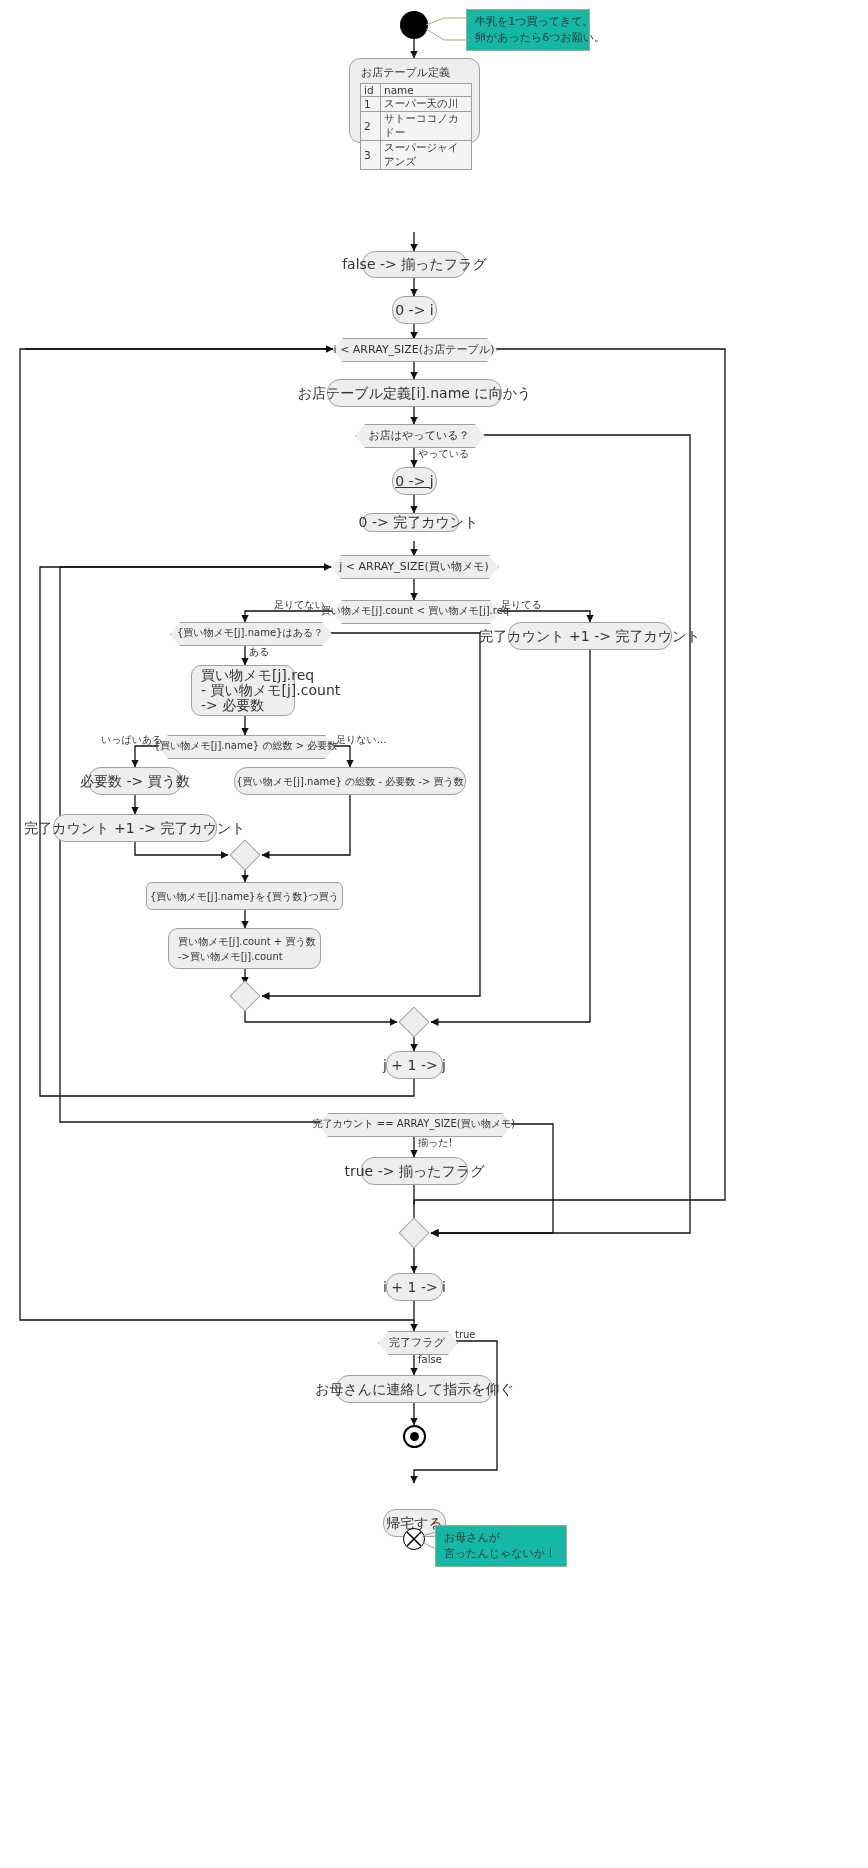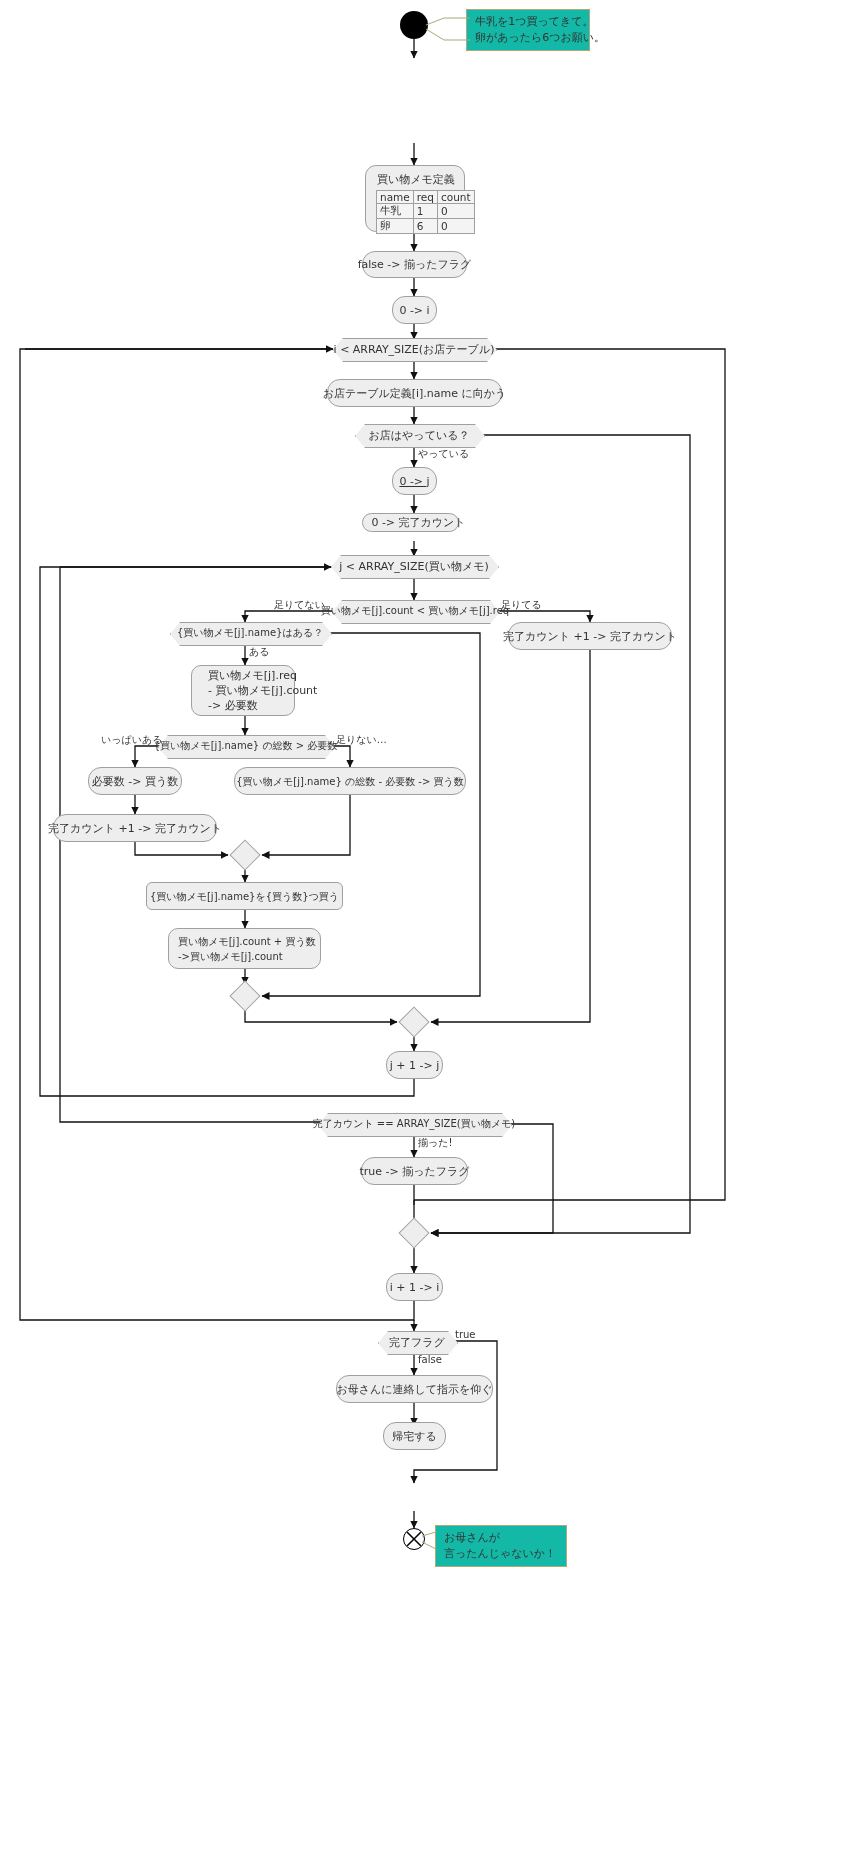--- a/index.html
+++ b/index.html
@@ -1,20 +1,20 @@
 <!DOCTYPE html>
 <html><head>
 <meta charset="utf-8">
 <style>
   html,body{margin:0;padding:0;background:#ffffff;}
   body{font-family:"DejaVu Sans","Liberation Sans",sans-serif;}
   #stage{position:relative;width:868px;height:1868px;overflow:hidden;background:#fff;}
   svg#wires{position:absolute;left:0;top:0;width:868px;height:1868px;}
   .node{position:absolute;box-sizing:border-box;background:#EEEEEE;border:1px solid #A0A0A0;
-        color:#333333;font-size:11px;line-height:15px;display:flex;align-items:center;
+        color:#333333;font-size:14px;line-height:15px;display:flex;align-items:center;
         justify-content:center;text-align:center;border-radius:13px;padding:5px 11px;white-space:pre;}
   .node.multi{text-align:left;justify-content:flex-start;border-radius:10px;}
   .dia{position:absolute;box-sizing:border-box;color:#333;font-size:11px;display:flex;
        align-items:center;justify-content:center;white-space:pre;}
   .dia .hx{position:absolute;left:0;top:0;width:100%;height:100%;background:#EEEEEE;
        border:1px solid #A0A0A0;clip-path:polygon(10px 0,calc(100% - 10px) 0,100% 50%,calc(100% - 10px) 100%,10px 100%,0 50%);}
   .dia .tx{position:relative;z-index:2;padding:0 6px;}
   .diamond{position:absolute;width:22px;height:22px;background:#EEEEEE;border:1px solid #A0A0A0;
        transform:rotate(45deg);box-sizing:border-box;}
   .lbl{position:absolute;font-size:10px;color:#333;white-space:pre;}
@@ -137,46 +137,47 @@
   </svg>
 
   <div class="dot" style="left:400px;top:11px;width:28px;height:28px;"></div>
   <div class="note" style="left:466px;top:9px;width:124px;">牛乳を1つ買ってきて。
 卵があったら6つお願い。</div>
   <svg style="position:absolute;left:426px;top:16px;width:44px;height:30px;">
     <path d="M0,9 L18,2 L44,2" fill="none" stroke="#A9A97A" stroke-width="1"></path>
     <path d="M0,13 L18,24 L44,24" fill="none" stroke="#A9A97A" stroke-width="1"></path>
   </svg>
 
-
-  <div class="card" style="left:365px;top:165px;width:100px;height:67px;">
-    <div class="cap">買い物メモ定義</div>
-    <table class="tbl" style="width:81px;">
+  <div class="card" style="left:349px;top:58px;width:131px;height:85px;">
+    <div class="cap">お店テーブル定義</div>
+    <table class="tbl" style="width:112px;">
       <thead>
           <tr>
+        <th style="width:13px;">id</th>
         <th>name</th>
-        <th>req</th>
-        <th>count</th>
       </tr>
         </thead>
       <tbody>
         <tr>
-            <td>牛乳</td>
             <td>1</td>
-            <td>0</td>
+            <td>スーパー天の川</td>
           </tr>
         <tr>
-            <td>卵</td>
-            <td>6</td>
-            <td>0</td>
+            <td>2</td>
+            <td>サトーココノカドー</td>
+          </tr>
+        <tr>
+            <td>3</td>
+            <td>スーパージャイアンズ</td>
           </tr>
       </tbody>
     </table>
   </div>
 
+
   <div class="node" style="left:362px;top:251px;width:105px;height:27px;">false -&gt; 揃ったフラグ</div>
   <div class="node" style="left:392px;top:296px;width:45px;height:28px;">0 -&gt; i</div>
 
   <div class="dia" style="left:333px;top:338px;width:162px;height:22px;">
     <span class="hx"></span><span class="tx">i &lt; ARRAY_SIZE(お店テーブル)</span>
   </div>
 
   <div class="node" style="left:327px;top:379px;width:175px;height:28px;">お店テーブル定義[i].name に向かう</div>
 
   <div class="dia" style="left:355px;top:424px;width:128px;height:22px;">
@@ -197,21 +198,21 @@
   <div class="lbl" style="left:274px;top:598px;">足りてない</div>
   <div class="lbl" style="left:501px;top:598px;">足りてる</div>
 
   <div class="node" style="left:508px;top:622px;width:164px;height:28px;">完了カウント +1 -&gt; 完了カウント</div>
 
   <div class="dia" style="left:170px;top:622px;width:160px;height:22px;">
     <span class="hx"></span><span class="tx" style="font-size:10px;">{買い物メモ[j].name}はある？</span>
   </div>
   <div class="lbl" style="left:249px;top:645px;">ある</div>
 
-  <div class="node multi" style="left:191px;top:665px;width:104px;height:51px;padding:4px 16px;">買い物メモ[j].req
+  <div class="node multi" style="left:191px;top:665px;width:104px;height:51px;padding:4px 9px;">買い物メモ[j].req
 - 買い物メモ[j].count
 -&gt; 必要数</div>
 
   <div class="dia" style="left:158px;top:735px;width:175px;height:22px;">
     <span class="hx"></span><span class="tx" style="font-size:10px;">{買い物メモ[j].name} の総数 &gt; 必要数</span>
   </div>
   <div class="lbl" style="left:101px;top:733px;">いっぱいある</div>
   <div class="lbl" style="left:336px;top:733px;">足りない…</div>
 
   <div class="node" style="left:88px;top:767px;width:94px;height:28px;">必要数 -&gt; 買う数</div>
@@ -245,21 +246,21 @@
   </div>
   <div class="lbl" style="left:455px;top:1329px;">true</div>
   <div class="lbl" style="left:418px;top:1354px;">false</div>
 
   <div class="node" style="left:336px;top:1375px;width:157px;height:28px;">お母さんに連絡して指示を仰ぐ</div>
 
   <div class="endring" style="left:403px;top:1425px;width:23px;height:23px;">
       <i></i>
     </div>
 
-  <div class="node" style="left:383px;top:1422px;width:63px;height:28px;">帰宅する</div>
+  <div class="node" style="left:383px;top:1509px;width:63px;height:28px;">帰宅する</div>
 
   <div class="xend" style="left:403px;top:1528px;width:22px;height:22px;">
     <svg width="20" height="20" style="display:block;">
       <path d="M3,3 L17,17 M17,3 L3,17" stroke="#000" stroke-width="1.5" fill="none"></path>
     </svg>
   </div>
   <div class="note" style="left:435px;top:1525px;width:132px;">お母さんが
 言ったんじゃないか！</div>
   <svg style="position:absolute;left:422px;top:1530px;width:16px;height:22px;">
     <path d="M0,6 L14,2" fill="none" stroke="#A9A97A" stroke-width="1"></path>

